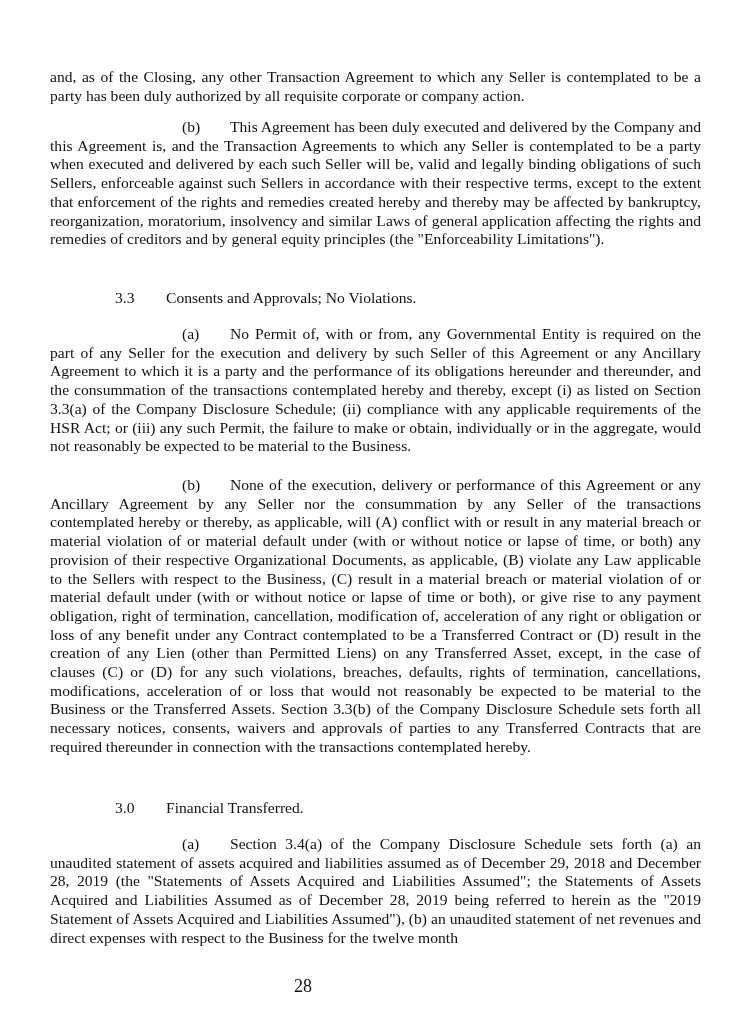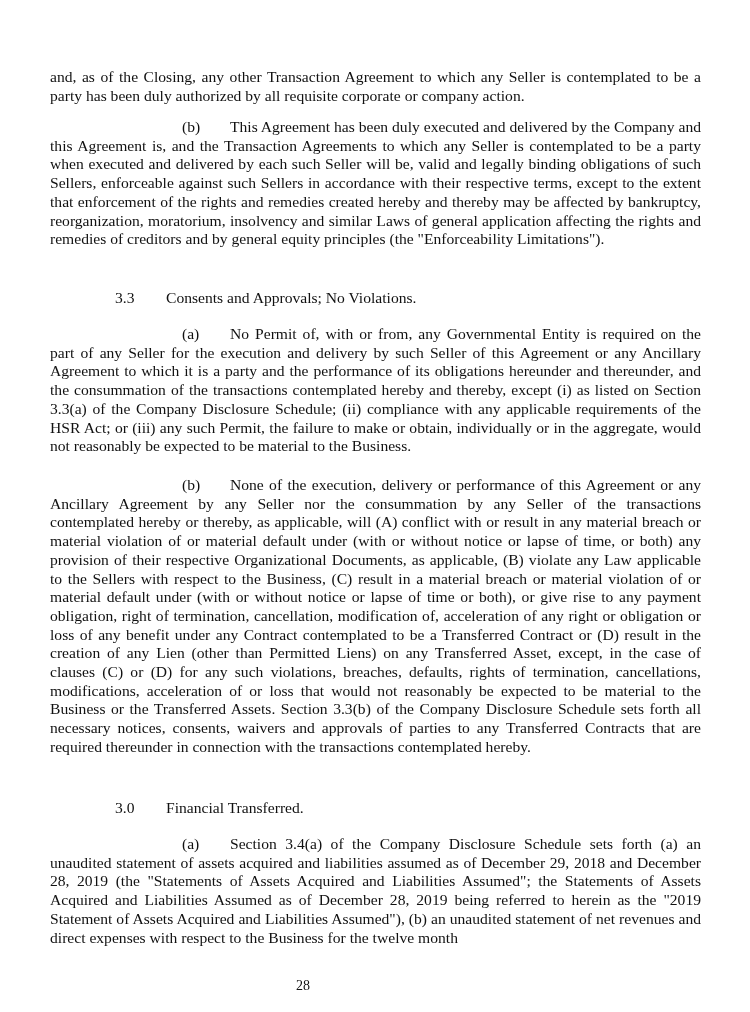--- a/index.html
+++ b/index.html
@@ -7,21 +7,21 @@
     font-family: "Liberation Serif", "DejaVu Serif", serif; color: #111; }
   .page { position: absolute; left: 50px; top: 0; width: 651px; }
   .para { position: absolute; left: 0; width: 651px; font-size: 15.6px; line-height: 18.7px;
     text-align: justify; text-align-last: left; }
   .indent { display: inline-block; width: 132px; }
   .label { display: inline-block; width: 48px; }
   .u { text-underline-offset: 2px; }
   .heading { position: absolute; left: 65px; font-size: 15.6px; line-height: 18.7px; }
   .heading .num { display: inline-block; width: 51px; }
   .pagenum { position: absolute; left: 0; width: 606px; top: 977px; text-align: center;
-    font-size: 14px; line-height: 18.7px; }
+    font-size: 18px; line-height: 18.7px; }
 </style>
 </head>
 <body>
 
 <div class="page">
 
   <div class="para" style="top:68px;">and, as of the Closing, any other Transaction Agreement to which any Seller is contemplated to be a party has been duly authorized by all requisite corporate or company action.</div>
 
   <div class="para" style="top:118px;"><span class="indent" style="width:132px;"></span><span class="label">(b)</span><span>This Agreement has been duly executed and delivered by the Company and this Agreement is, and the Transaction Agreements to which any Seller is contemplated to be a party when executed and delivered by each such Seller will be, valid and legally binding obligations of such Sellers, enforceable against such Sellers in accordance with their respective terms, except to the extent that enforcement of the rights and remedies created hereby and thereby may be affected by bankruptcy, reorganization, moratorium, insolvency and similar Laws of general application affecting the rights and remedies of creditors and by general equity principles (the "</span><span class="u">Enforceability Limitations</span><span>").</span></div>
 

